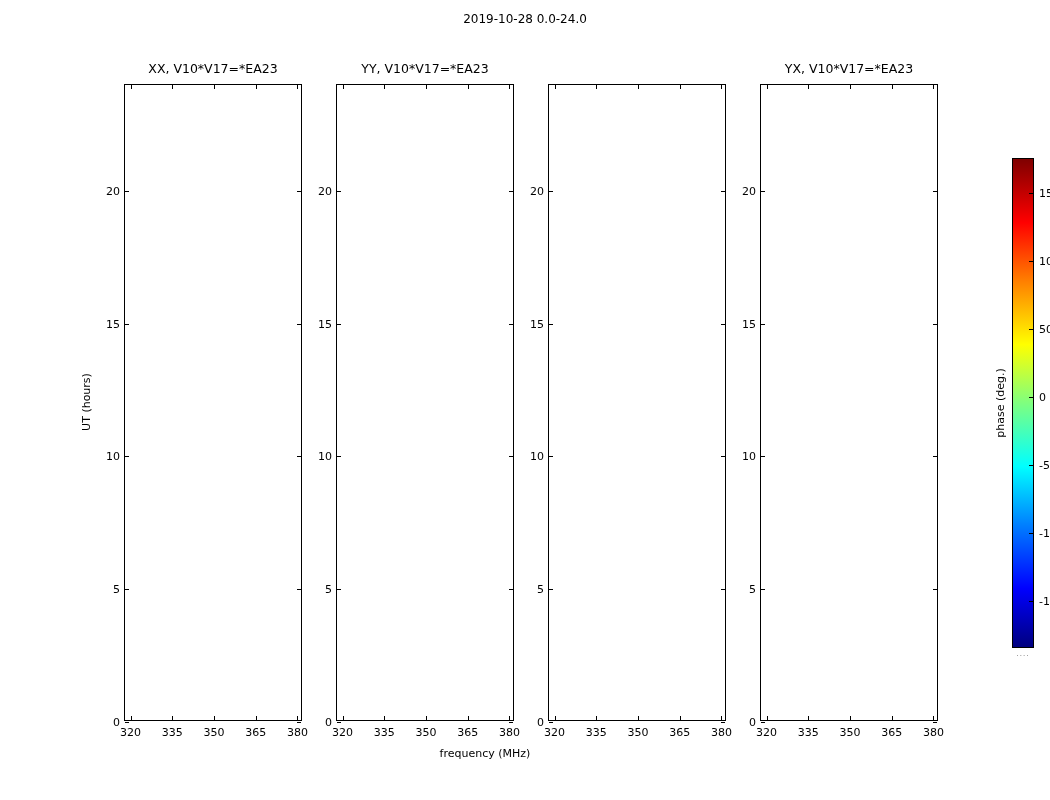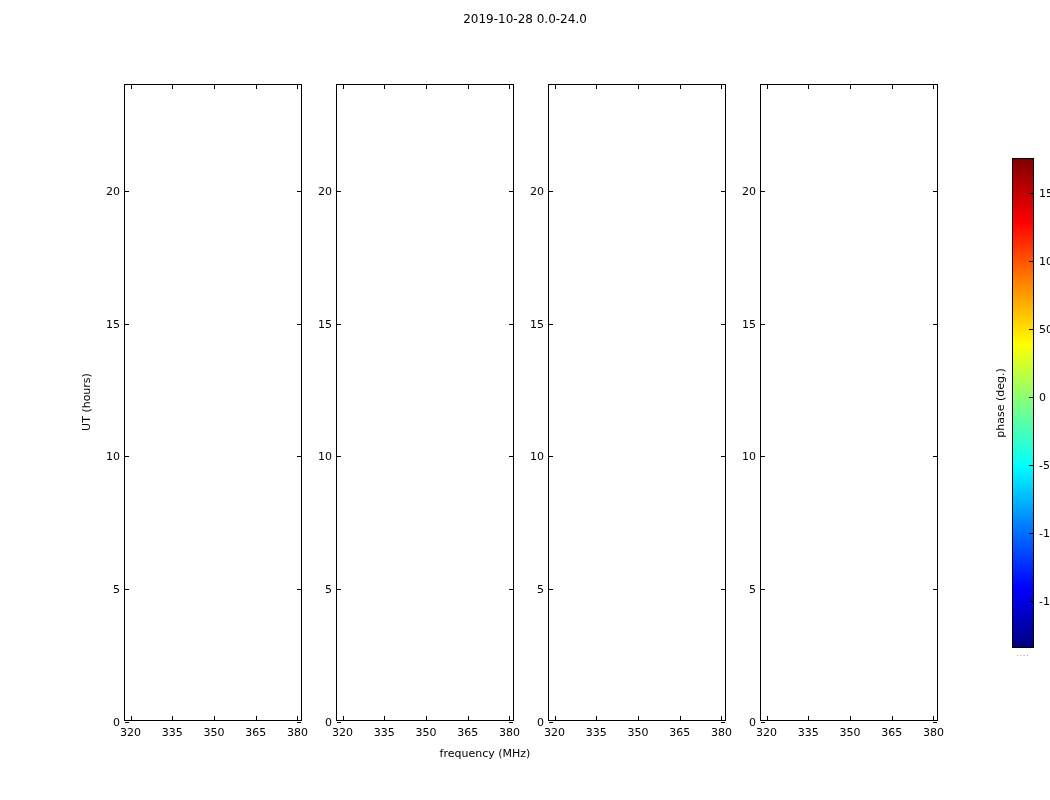--- a/index.html
+++ b/index.html
@@ -168,20 +168,21 @@
   }
 </style>
 </head>
 <body>
 
 <div id="figure">
 
   <div class="suptitle">2019-10-28 0.0-24.0</div>
 
   <div class="panel" style="left:124px;">
+    <div class="ptitle">XX, V10*V17=*EA23</div>
     <div class="axes">
       <div class="ytick-mark" style="top:637px;"></div>
       <div class="ytick-mark right" style="top:637px;"></div>
       <div class="ytick-label" style="top:637px;">0</div>
 
       <div class="ytick-mark" style="top:504.2px;"></div>
       <div class="ytick-mark right" style="top:504.2px;"></div>
       <div class="ytick-label" style="top:504.2px;">5</div>
 
       <div class="ytick-mark" style="top:371.4px;"></div>
@@ -212,20 +213,21 @@
       <div class="xtick-mark top" style="left:130.7px;"></div>
       <div class="xtick-label" style="left:130.7px;">365</div>
 
       <div class="xtick-mark" style="left:172.4px;"></div>
       <div class="xtick-mark top" style="left:172.4px;"></div>
       <div class="xtick-label" style="left:172.4px;">380</div>
     </div>
   </div>
 
   <div class="panel" style="left:336px;">
+    <div class="ptitle">YY, V10*V17=*EA23</div>
     <div class="axes">
       <div class="ytick-mark" style="top:637px;"></div>
       <div class="ytick-mark right" style="top:637px;"></div>
       <div class="ytick-label" style="top:637px;">0</div>
 
       <div class="ytick-mark" style="top:504.2px;"></div>
       <div class="ytick-mark right" style="top:504.2px;"></div>
       <div class="ytick-label" style="top:504.2px;">5</div>
 
       <div class="ytick-mark" style="top:371.4px;"></div>
@@ -300,20 +302,21 @@
       <div class="xtick-mark top" style="left:130.7px;"></div>
       <div class="xtick-label" style="left:130.7px;">365</div>
 
       <div class="xtick-mark" style="left:172.4px;"></div>
       <div class="xtick-mark top" style="left:172.4px;"></div>
       <div class="xtick-label" style="left:172.4px;">380</div>
     </div>
   </div>
 
   <div class="panel" style="left:760px;">
+    <div class="ptitle">YX, V10*V17=*EA23</div>
     <div class="axes">
       <div class="ytick-mark" style="top:637px;"></div>
       <div class="ytick-mark right" style="top:637px;"></div>
       <div class="ytick-label" style="top:637px;">0</div>
 
       <div class="ytick-mark" style="top:504.2px;"></div>
       <div class="ytick-mark right" style="top:504.2px;"></div>
       <div class="ytick-label" style="top:504.2px;">5</div>
 
       <div class="ytick-mark" style="top:371.4px;"></div>

